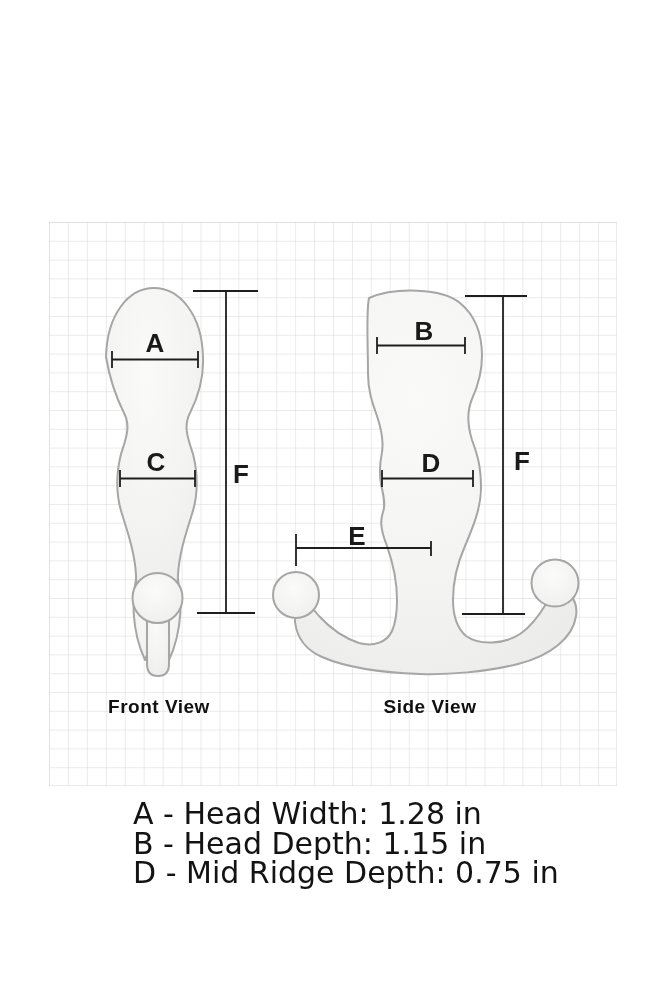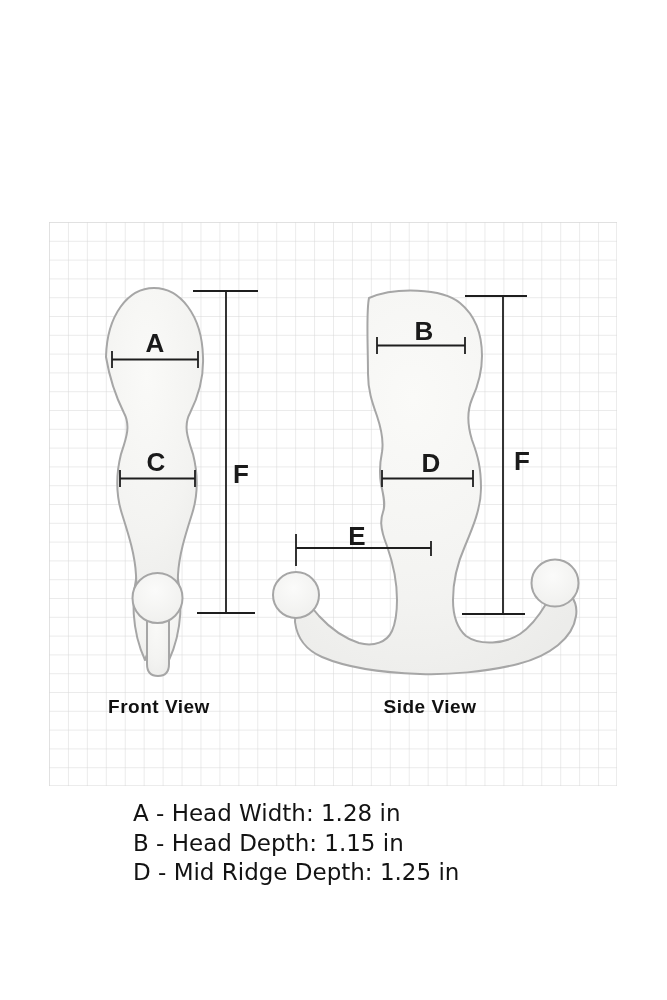--- a/index.html
+++ b/index.html
@@ -43,21 +43,21 @@
     letter-spacing: 0.5px;
     fill: #111111;
     text-anchor: middle;
   }
   .legend {
     position: absolute;
     left: 133px;
     top: 799px;
     color: #131313;
     font-family: "DejaVu Sans", sans-serif;
-    font-size: 23px;
+    font-size: 30px;
     line-height: 29.6px;
     white-space: nowrap;
   }
 </style>
 </head>
 <body>
 
 <div class="screen">
 
   <div class="diagram-wrap">
@@ -153,16 +153,16 @@
       </g>
 
       <text class="viewlabel" x="159" y="713">Front View</text>
       <text class="viewlabel" x="430" y="713">Side View</text>
     </svg>
   </div>
 
   <div class="legend">
     <div>A - Head Width: 1.28 in</div>
     <div>B - Head Depth: 1.15 in</div>
-    <div>D - Mid Ridge Depth: 1.25 in</div>
+    <div>D - Mid Ridge Depth: 0.75 in</div>
   </div>
 
 </div>
 
 </body></html>

